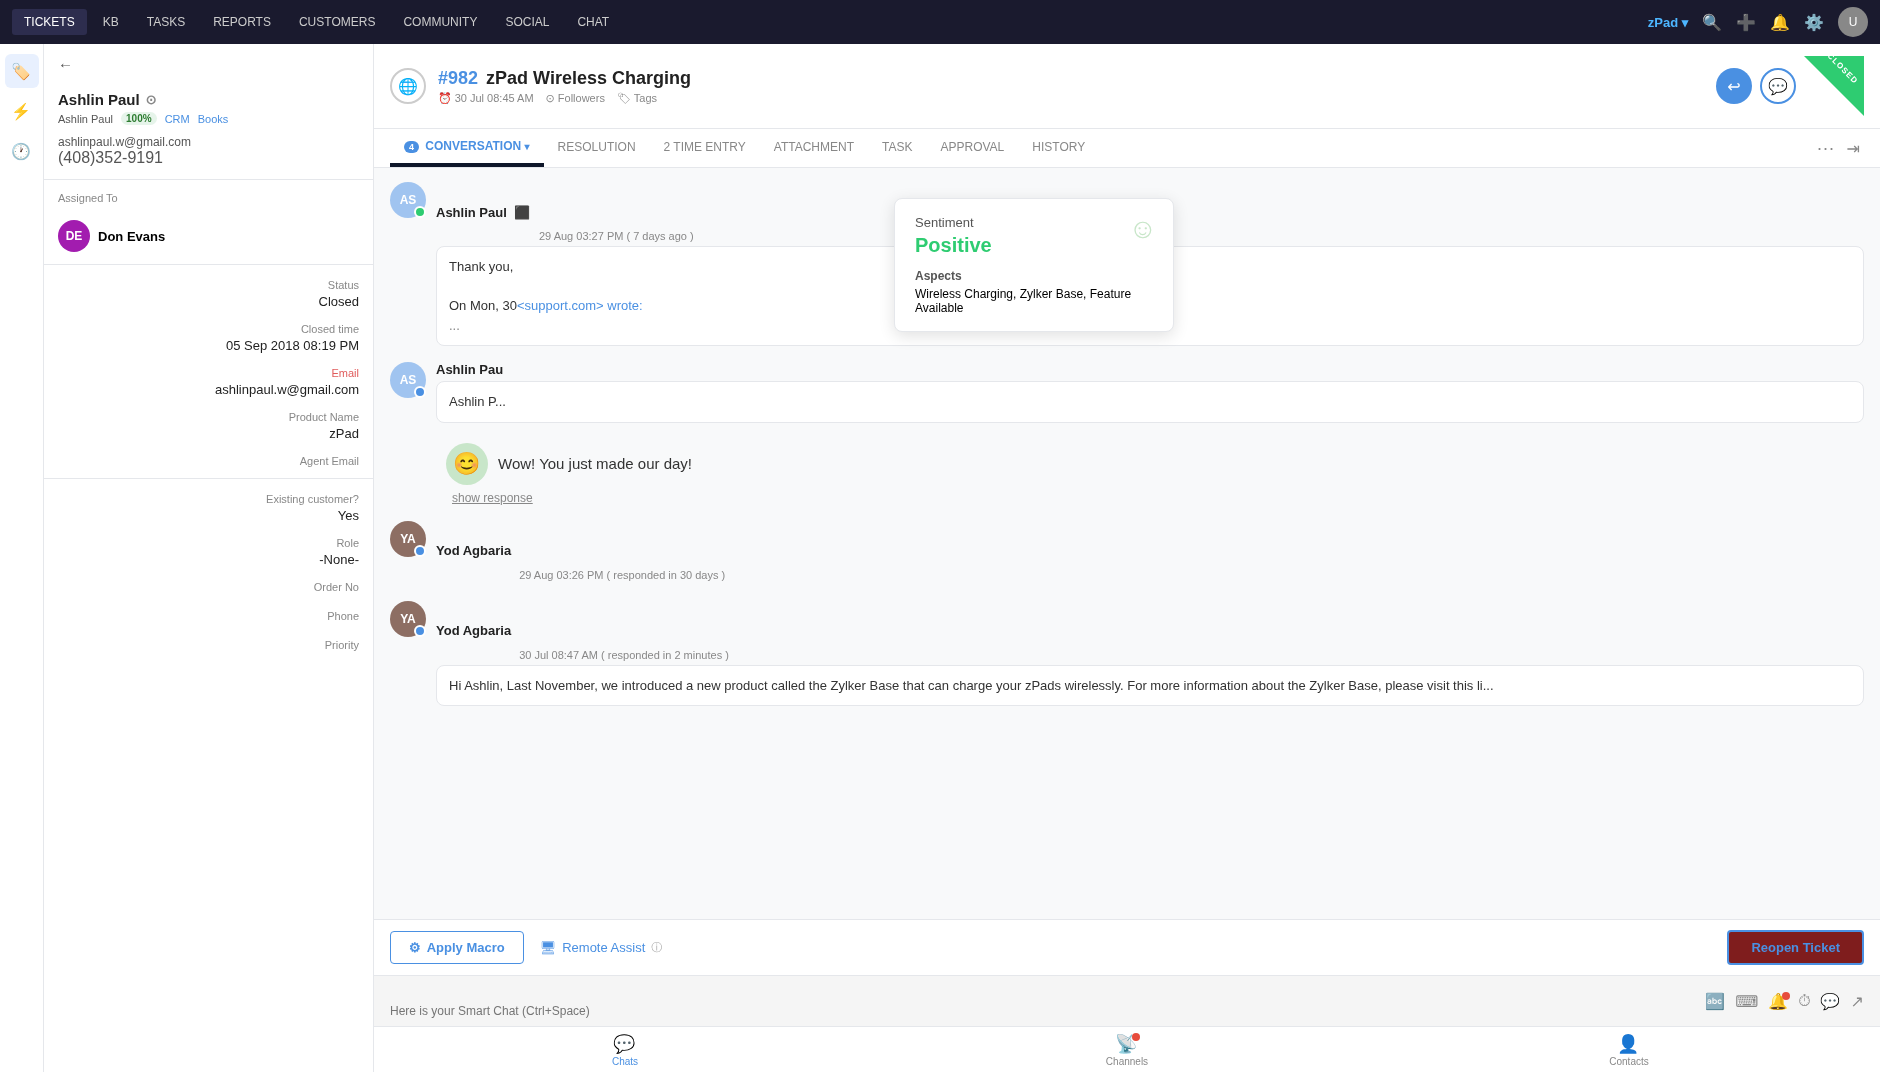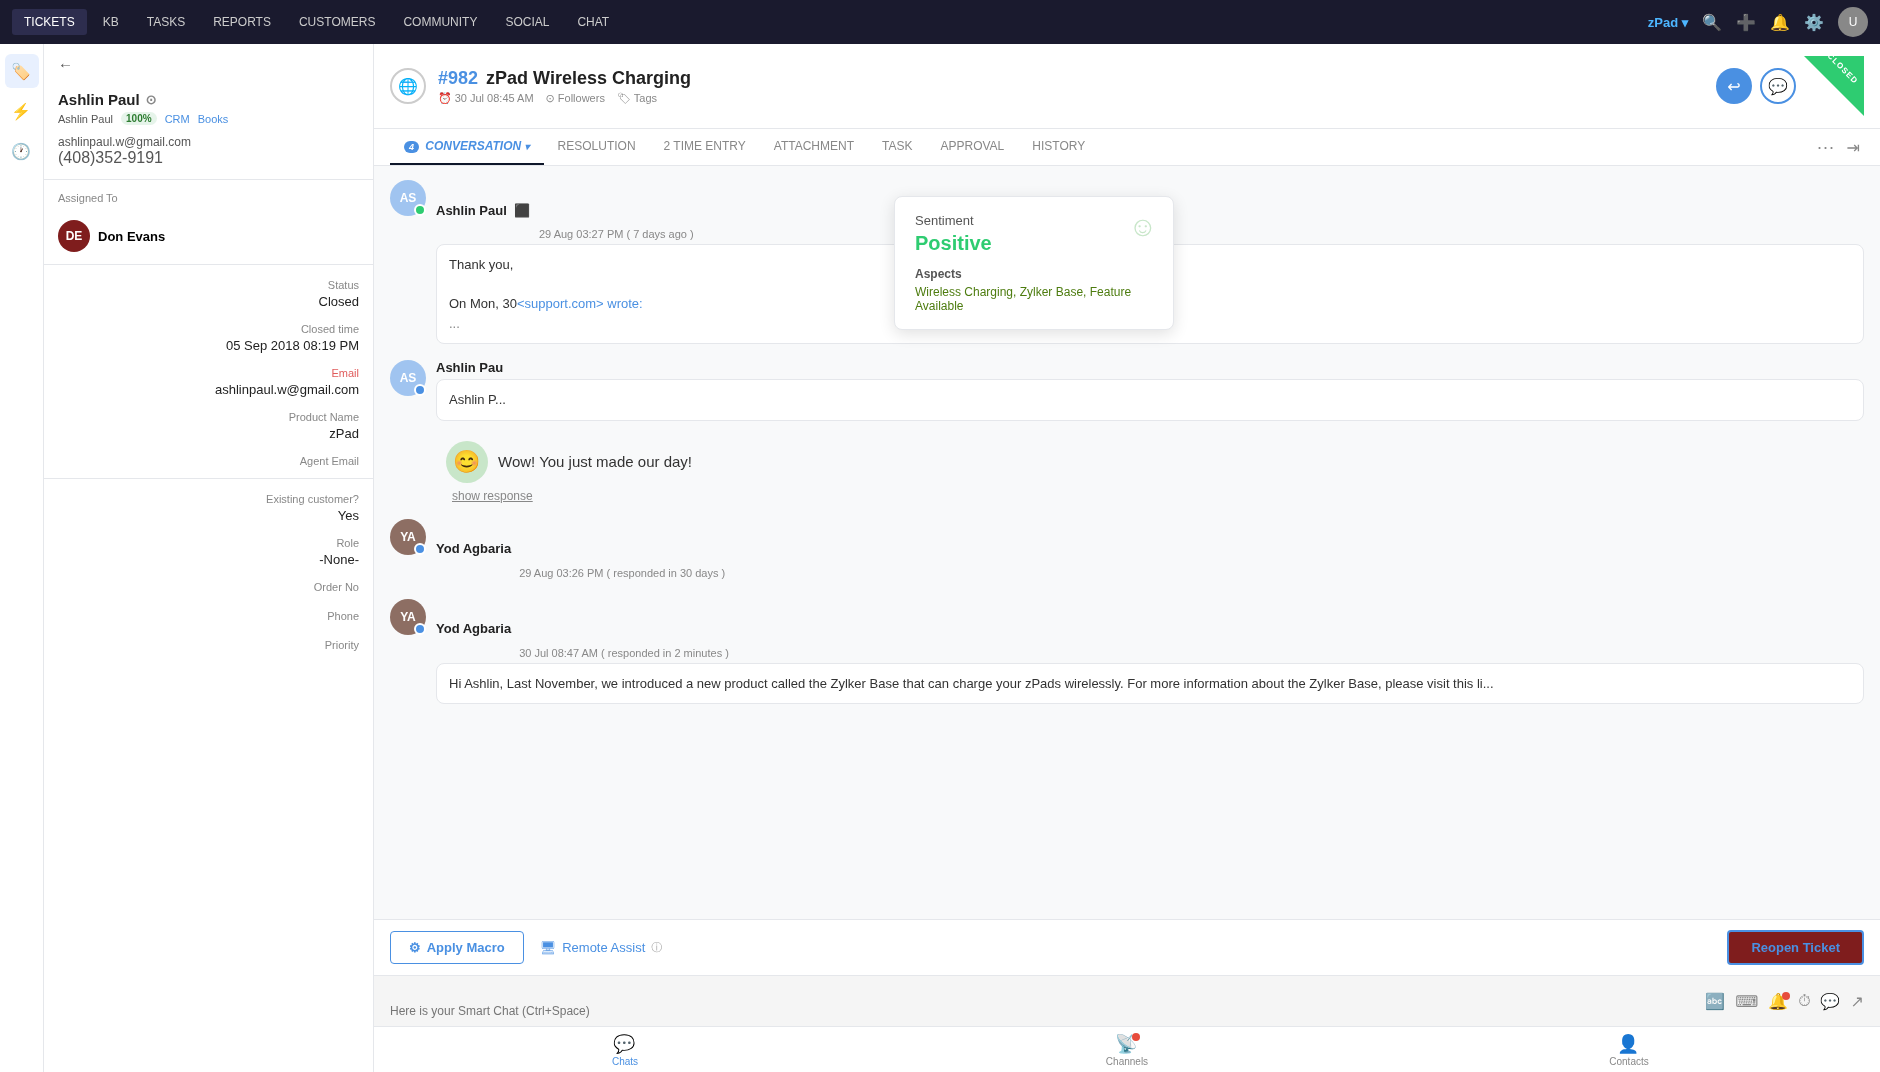--- a/index.html
+++ b/index.html
@@ -53,21 +53,21 @@
     .customer-name { font-size: 15px; font-weight: 600; color: #222; display: flex; align-items: center; gap: 6px; }
     .customer-meta { display: flex; align-items: center; gap: 8px; margin-top: 4px; font-size: 11px; color: #555; }
     .badge-green { background: #e6f4ea; color: #2e7d32; padding: 1px 5px; border-radius: 10px; font-size: 10px; font-weight: 600; }
     .customer-email { color: #555; font-size: 12px; margin-top: 4px; padding: 0 14px; }
     .customer-phone { color: #555; font-size: 16px; padding: 0 14px 8px; }
     .divider { border: none; border-top: 1px solid #e5e7eb; margin: 4px 0; }
     .field-group { padding: 10px 14px 4px; text-align: right; }
     .field-label { color: #888; font-size: 11px; margin-bottom: 3px; }
     .field-value { color: #222; font-size: 13px; font-weight: 500; }
     .assigned-row { display: flex; align-items: center; gap: 8px; padding: 8px 14px; }
-    .assigned-avatar { width: 32px; height: 32px; border-radius: 50%; background: #7f1d1d; display: flex; align-items: center; justify-content: center; color: #fff; font-size: 12px; font-weight: 700; }
+    .assigned-avatar { width: 32px; height: 32px; border-radius: 50%; background: #a21caf; display: flex; align-items: center; justify-content: center; color: #fff; font-size: 12px; font-weight: 700; }
 
     
     .right-panel {
       flex: 1; display: flex; flex-direction: column; background: #f8f9fa; overflow: hidden;
     }
 
     
     .ticket-header {
       background: #fff; border-bottom: 1px solid #e5e7eb;
       padding: 12px 16px; display: flex; align-items: center; gap: 12px;
@@ -85,21 +85,21 @@
 
     
     .tabs-bar {
       background: #fff; border-bottom: 1px solid #e5e7eb;
       display: flex; align-items: center; padding: 0 16px; gap: 0;
     }
     .tab {
       padding: 10px 14px; font-size: 12px; font-weight: 500; color: #888;
       cursor: pointer; border-bottom: 2px solid transparent; white-space: nowrap;
     }
-    .tab.active { color: #4a90e2; border-bottom: 2px solid #0f172a; font-weight: 700; font-style: italic; }
+    .tab.active { color: #4a90e2; border-bottom: 4px solid #0f172a; font-weight: 700; }
     .tab-badge { background: #4a90e2; color: #fff; border-radius: 9px; padding: 1px 5px; font-size: 9px; margin-right: 3px; }
     .tabs-more { margin-left: auto; color: #888; font-size: 18px; cursor: pointer; padding: 0 8px; }
 
     
     .conversation-area {
       flex: 1; overflow-y: auto; padding: 14px 16px; display: flex; flex-direction: column; gap: 16px;
       position: relative;
     }
 
     
@@ -123,21 +123,21 @@
     .sentiment-popup {
       position: absolute; left: 520px; top: 30px;
       background: #fff; border: 1px solid #e5e7eb; border-radius: 8px;
       padding: 16px 20px; width: 280px; box-shadow: 0 4px 16px rgba(0,0,0,0.12);
       z-index: 50;
     }
     .sentiment-title { font-size: 13px; color: #555; margin-bottom: 4px; }
     .sentiment-value { font-size: 20px; font-weight: 700; color: #2ecc71; }
     .sentiment-icon { position: absolute; right: 16px; top: 14px; font-size: 28px; color: #c8e6c9; }
     .aspects-title { font-size: 12px; color: #555; margin-top: 12px; margin-bottom: 4px; font-weight: 600; }
-    .aspects-value { font-size: 12px; color: #4d7c0f; }
+    .aspects-value { font-size: 12px; color: #000000; }
 
     
     .bottom-bar {
       background: #fff; border-top: 1px solid #e5e7eb;
       padding: 10px 16px; display: flex; align-items: center; gap: 16px;
     }
     .apply-macro-btn {
       display: flex; align-items: center; gap: 6px;
       border: 1px solid #4a90e2; color: #4a90e2; background: #fff;
       padding: 8px 18px; border-radius: 4px; font-size: 13px; font-weight: 600;

